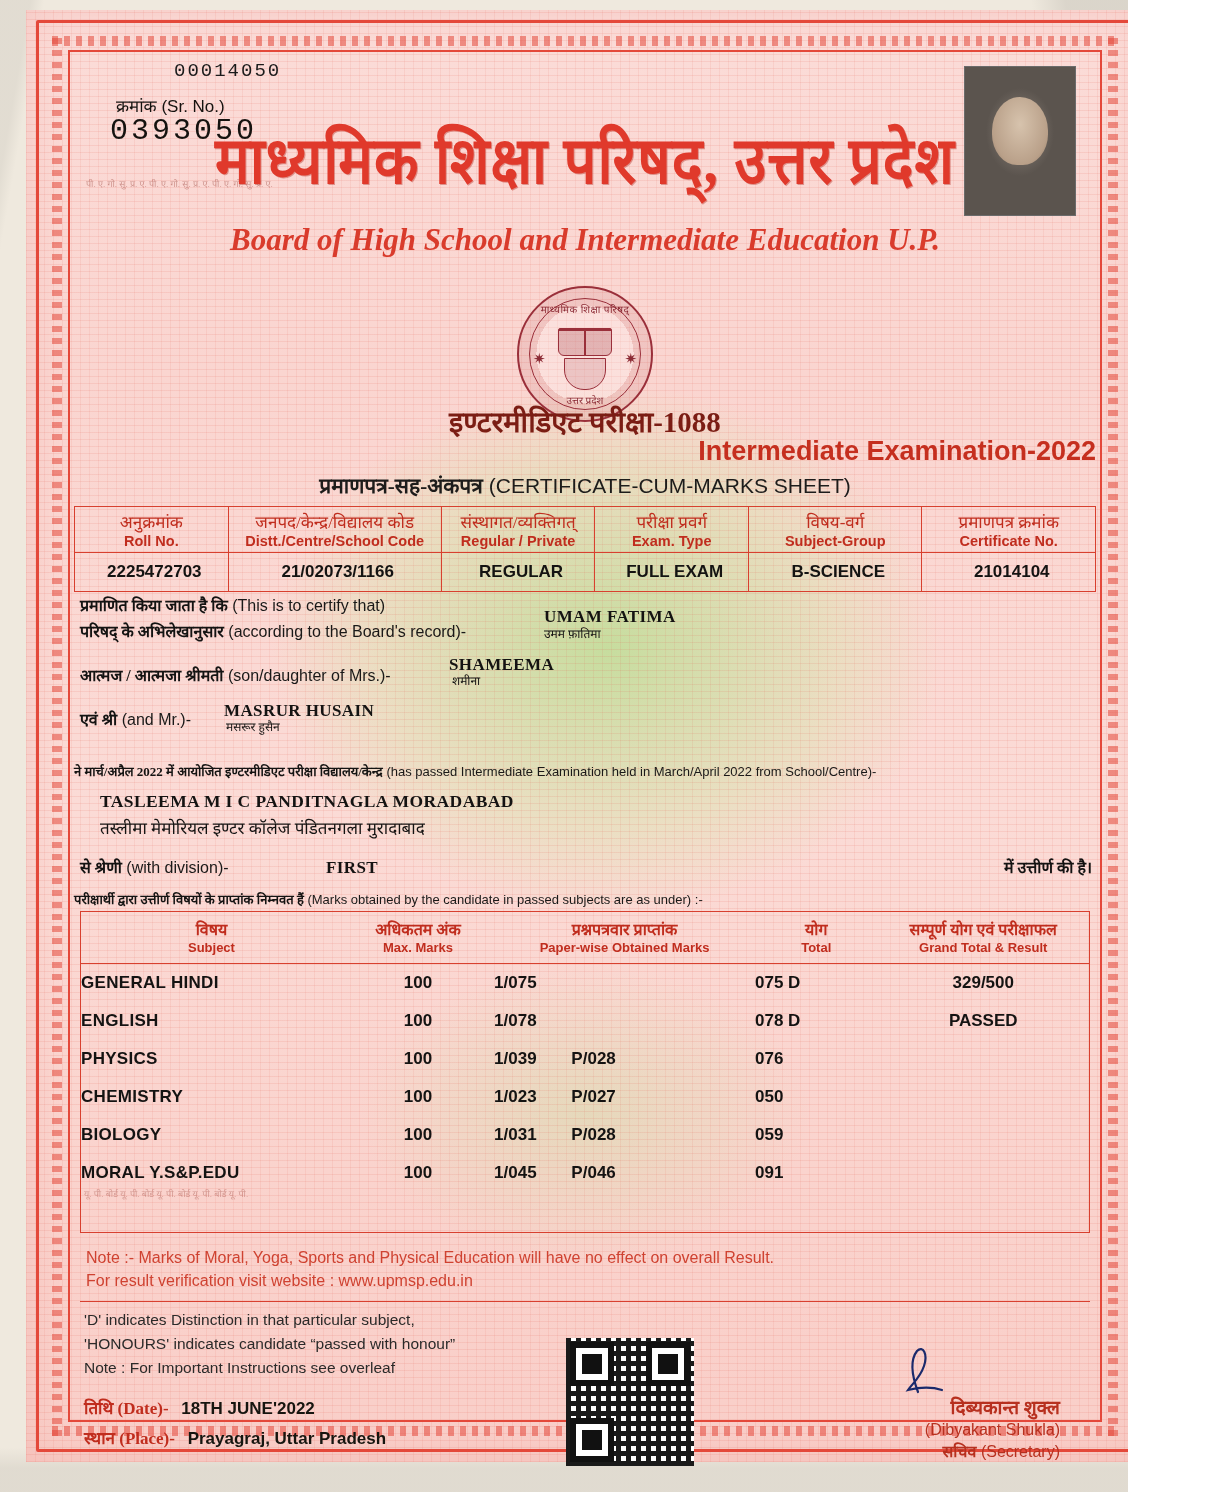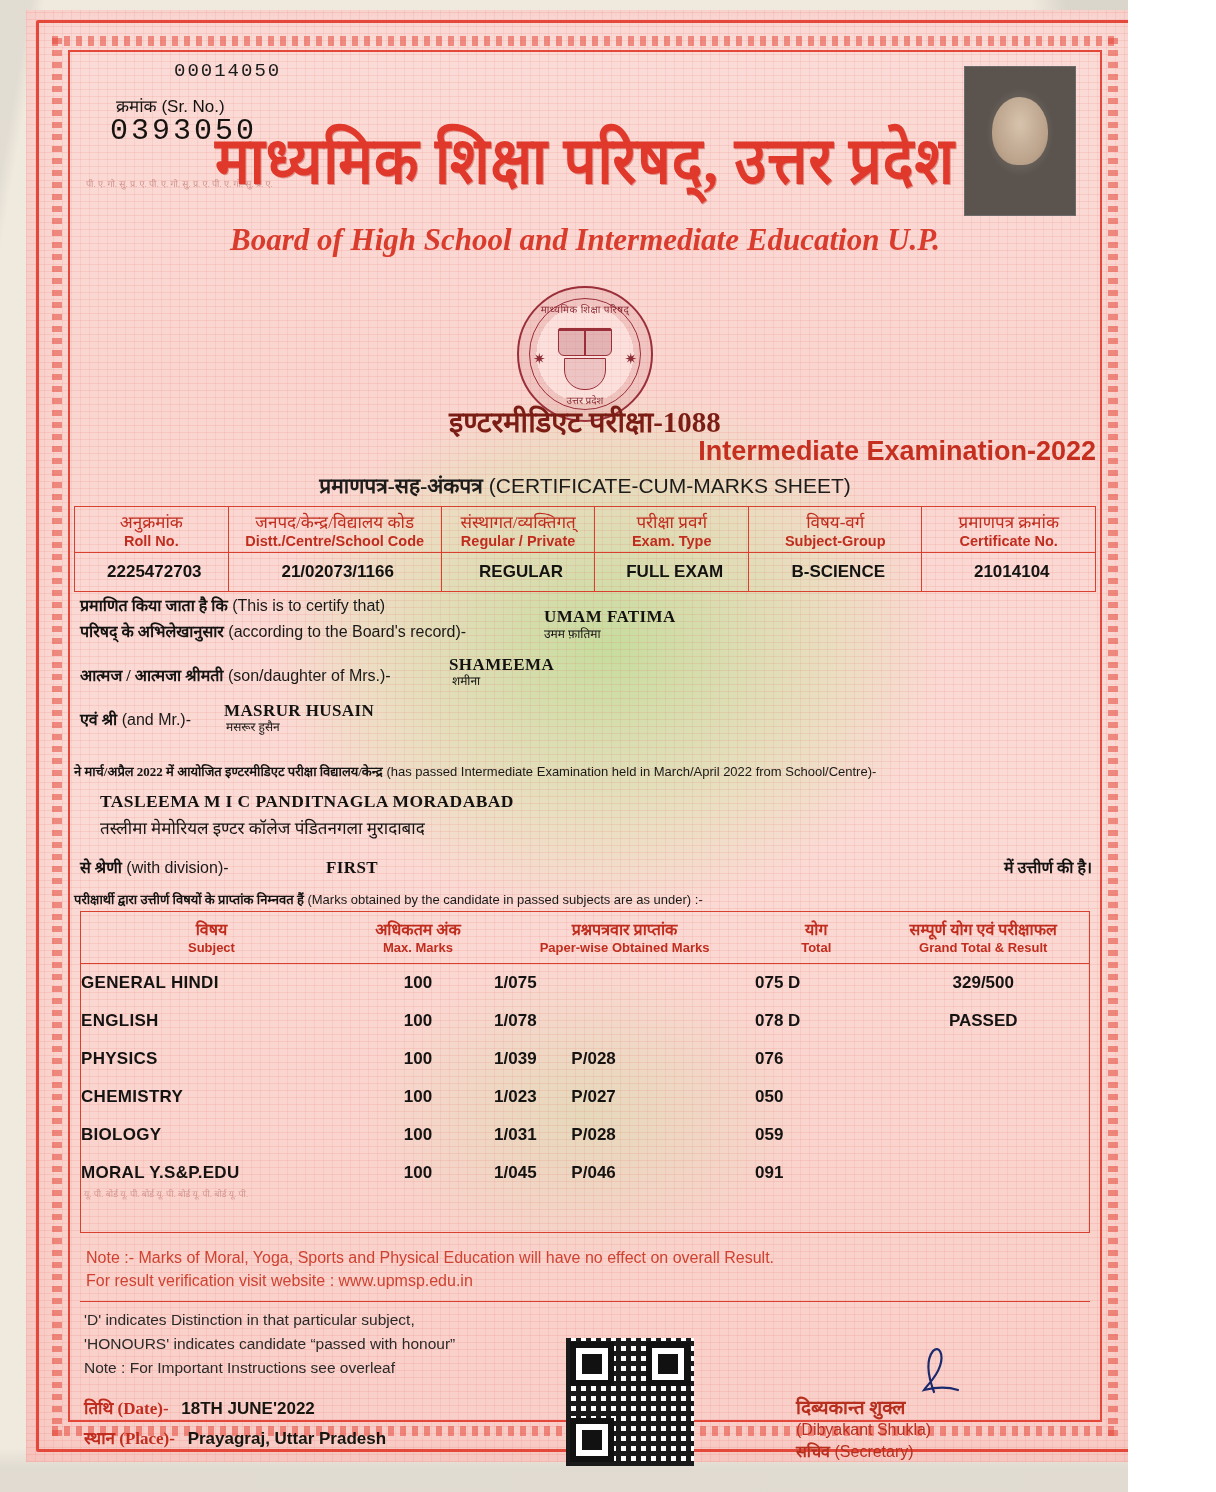--- a/index.html
+++ b/index.html
@@ -418,23 +418,23 @@
     background: #111;
     display: block;
   }
   .qr .e1 { left: 4px; top: 4px; }
   .qr .e2 { right: 4px; top: 4px; }
   .qr .e3 { left: 4px; bottom: 4px; }
 
   
   .sign-wrap {
     position: absolute;
-    right: 20px; top: 1290px;
+    right: 36px; top: 1290px;
     width: 280px;
-    text-align: left;
+    text-align: right;
   }
   .sign-mark {
     height: 48px;
     position: relative;
   }
   .sign-mark svg { position: absolute; left: 50%; top: 0; transform: translateX(-50%); }
   .sign-hi {
     font-family: "Liberation Serif", serif;
     font-weight: bold;
     font-size: 19px;

